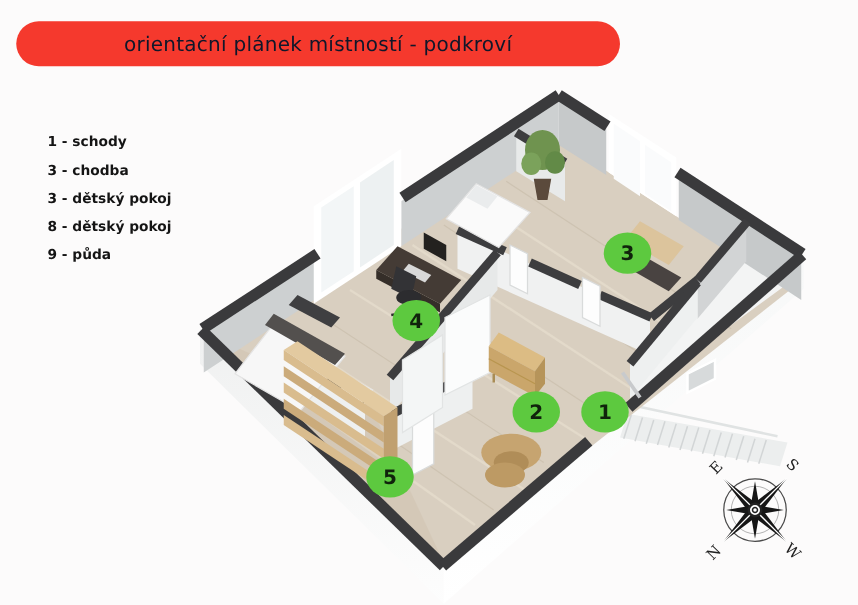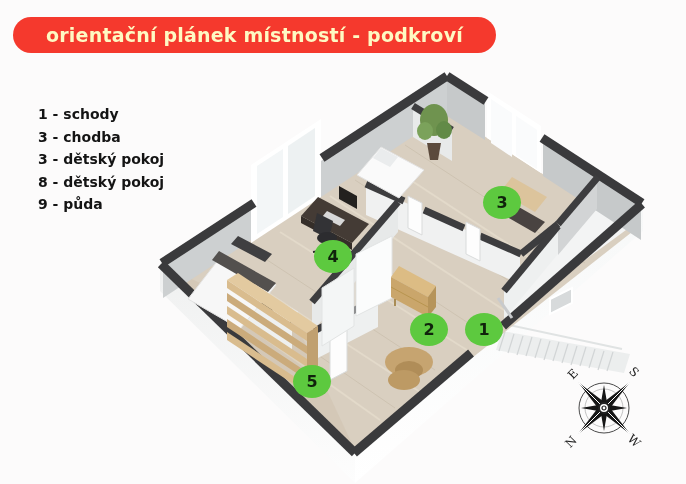--- a/index.html
+++ b/index.html
@@ -6,25 +6,25 @@
   .stage{
     position:relative;width:686px;height:484px;overflow:hidden;
     background:#fcfbfb;font-family:"DejaVu Sans","Liberation Sans",sans-serif;
   }
   .banner{
     position:absolute;left:13px;top:17px;width:483px;height:36px;
     background:#f5392d;border-radius:18px;
     display:flex;align-items:center;justify-content:center;
   }
   .banner-title{
-    font-size:19px;font-weight:bold;color:#fef9c3;letter-spacing:.2px;white-space:nowrap;
+    font-size:16px;font-weight:normal;color:#0f172a;letter-spacing:.2px;white-space:nowrap;
   }
   .legend{position:absolute;left:38px;top:103px;}
   .legend-row{
-    font-size:14px;font-weight:bold;color:#141414;line-height:22.5px;white-space:nowrap;
+    font-size:11px;font-weight:bold;color:#141414;line-height:22.5px;white-space:nowrap;
   }
   .plansvg{position:absolute;left:0;top:0;}
   .marker{
     position:absolute;width:38px;height:33px;border-radius:50%;
     background:#5dc93f;display:flex;align-items:center;justify-content:center;
     font-size:16px;font-weight:bold;color:#10230c;
   }
   .compass-letter{
     position:absolute;width:16px;height:16px;display:flex;align-items:center;justify-content:center;
     font-family:"DejaVu Serif","Liberation Serif",serif;font-size:12px;color:#222;

